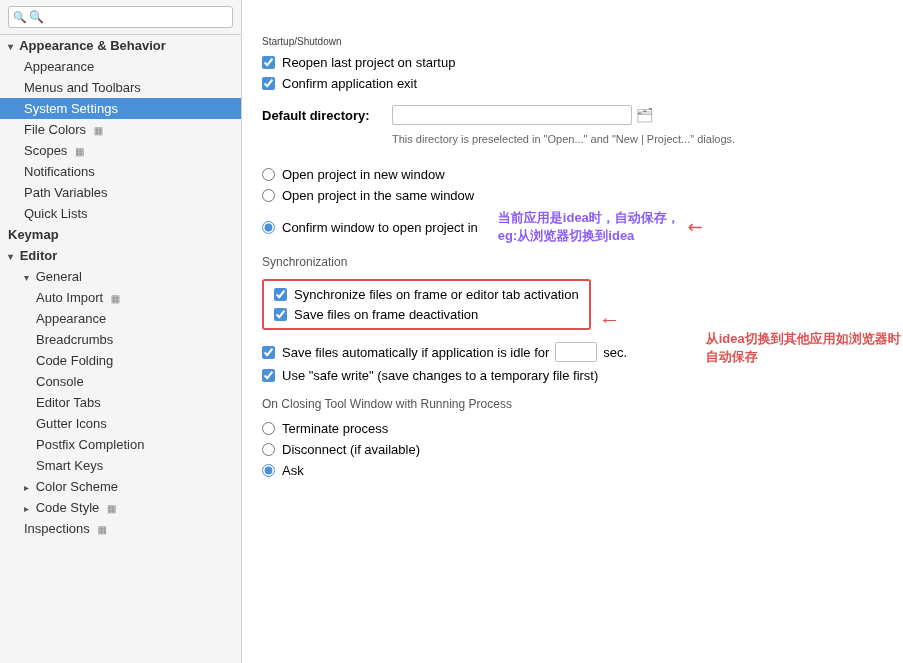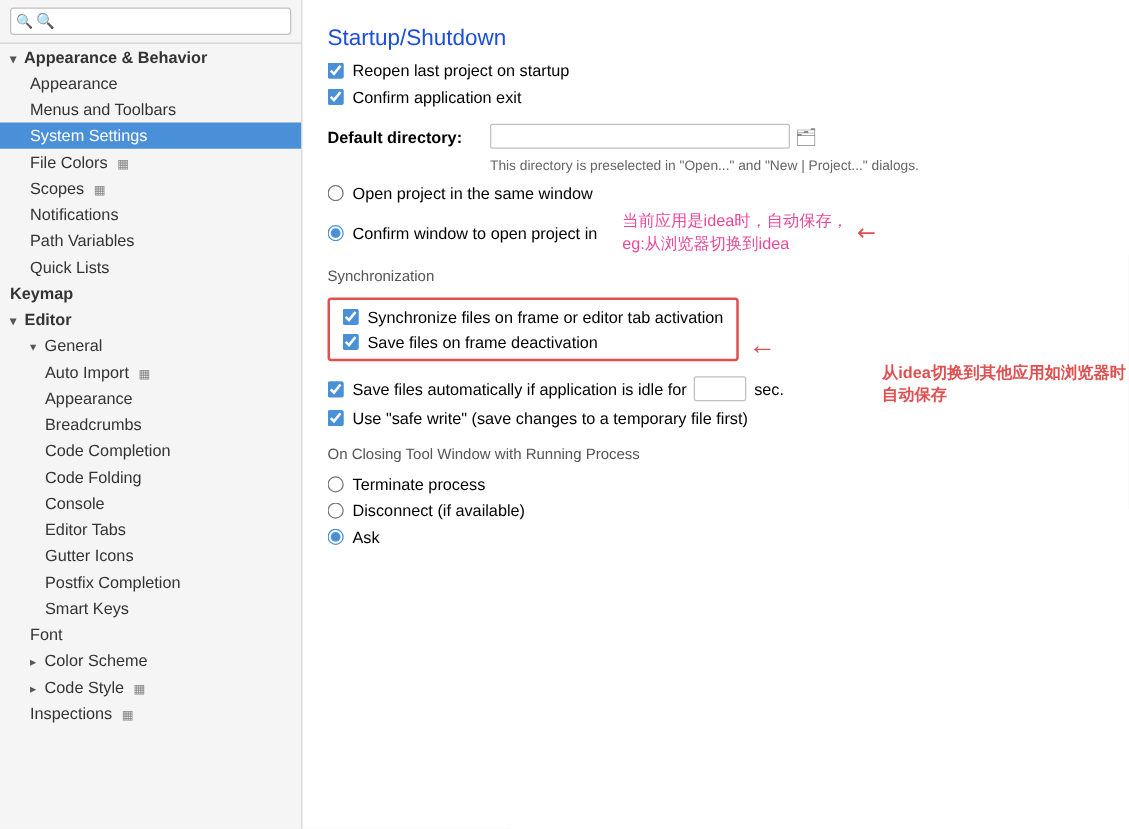--- a/index.html
+++ b/index.html
@@ -122,24 +122,24 @@
       margin: 0 4px;
     }
 
     .content-area {
       flex: 1;
       overflow-y: auto;
       padding: 16px 20px;
     }
 
     .section-title {
-      font-size: 18px;
-      color: #1d4ed8;
+      font-size: 10px;
+      color: #404040;
       margin-bottom: 8px;
-      margin-top: 4px;
+      margin-top: 20px;
     }
 
     .checkbox-row {
       display: flex;
       align-items: center;
       margin-bottom: 6px;
     }
 
     .checkbox-row input[type="checkbox"] {
       margin-right: 7px;
@@ -174,21 +174,21 @@
       border-radius: 2px;
       padding: 2px 6px;
       font-size: 12px;
       width: 240px;
     }
 
     .hint-text {
       font-size: 11px;
       color: #666;
       margin-left: 130px;
-      margin-bottom: 8px;
+      margin-bottom: 22px;
     }
 
     .radio-row {
       display: flex;
       align-items: center;
       margin-bottom: 6px;
       margin-left: 0;
     }
 
     .radio-row input[type="radio"] {
@@ -299,42 +299,36 @@
       <span>Auto Import</span>
       <span class="sidebar-icon">▦</span>
     </div>
     <div class="tree-item level2">
       <span>Appearance</span>
     </div>
     <div class="tree-item level2">
       <span>Breadcrumbs</span>
     </div>
     <div class="tree-item level2">
-      <span>Code Completion</span>
-    </div>
-    <div class="tree-item level2">
       <span>Code Folding</span>
     </div>
     <div class="tree-item level2">
       <span>Console</span>
     </div>
     <div class="tree-item level2">
       <span>Editor Tabs</span>
     </div>
     <div class="tree-item level2">
       <span>Gutter Icons</span>
     </div>
     <div class="tree-item level2">
       <span>Postfix Completion</span>
     </div>
     <div class="tree-item level2">
       <span>Smart Keys</span>
-    </div>
-    <div class="tree-item level1">
-      <span>Font</span>
     </div>
     <div class="tree-item level1">
       <span class="tree-arrow">▸</span>
       <span>Color Scheme</span>
     </div>
     <div class="tree-item level1">
       <span class="tree-arrow">▸</span>
       <span>Code Style</span>
       <span class="sidebar-icon">▦</span>
     </div>
@@ -362,27 +356,31 @@
       <div class="section-divider">
         <div class="form-row">
           <span class="form-label">Default directory:</span>
           <input type="text" class="form-input" style="">
           <span style="margin-left:4px; color:#888; font-size:14px;">🗂</span>
         </div>
         <div class="hint-text">This directory is preselected in "Open..." and "New | Project..." dialogs.</div>
 
         <div class="radio-row">
           <input type="radio" name="open-project" style="">
+          <span>Open project in new window</span>
+        </div>
+        <div class="radio-row">
+          <input type="radio" name="open-project" style="">
           <span>Open project in the same window</span>
         </div>
         <div class="radio-row">
           <input type="radio" name="open-project" checked="" style="">
           <span>Confirm window to open project in</span>
 
-          <span style="color:#ec4899; font-size:13px; font-weight:normal; margin-left:20px; white-space:nowrap;">当前应用是idea时，自动保存，<br>eg:从浏览器切换到idea</span>
+          <span style="color:#8b5cf6; font-size:13px; font-weight:bold; margin-left:20px; white-space:nowrap;">当前应用是idea时，自动保存，<br>eg:从浏览器切换到idea</span>
           <span style="color:#e05050; font-size:18px; margin-left:8px; transform:rotate(45deg); display:inline-block;">↙</span>
         </div>
       </div>
 
       
       <div class="section-divider-title">Synchronization</div>
       <div style="position:relative; display:inline-block; margin-bottom:6px;">
         <div class="sync-box">
           <div class="sync-checkbox-row">
             <input type="checkbox" checked="" style="">

